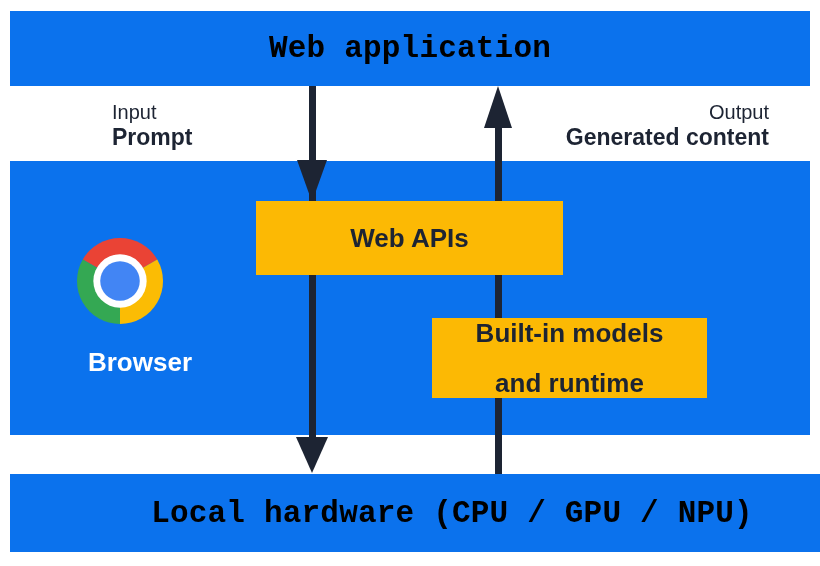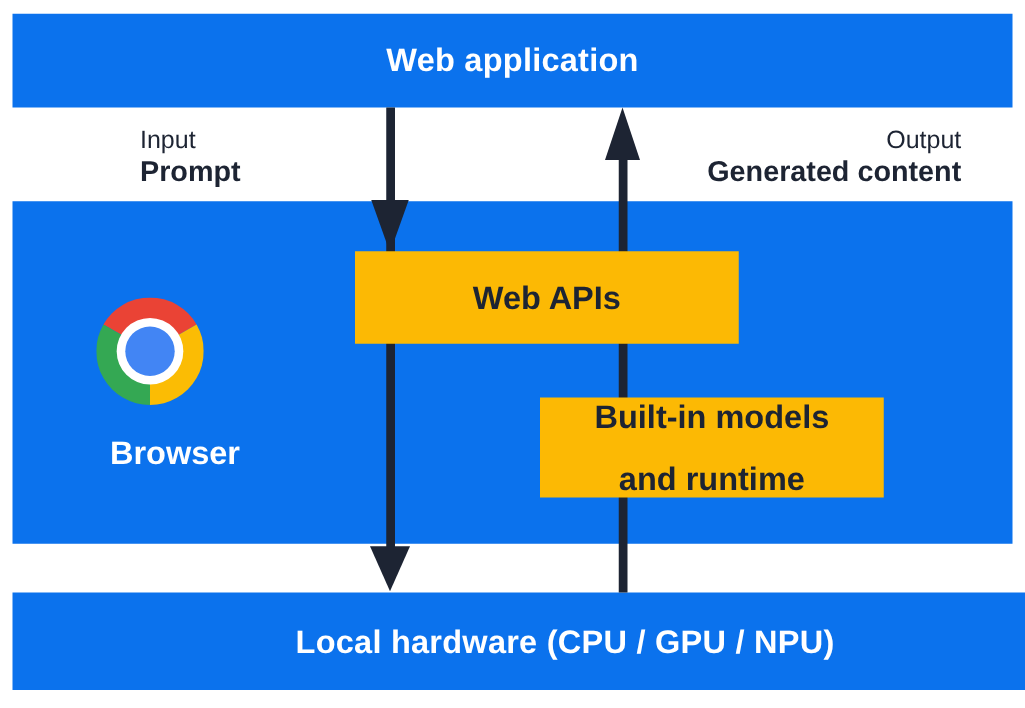--- a/index.html
+++ b/index.html
@@ -19,24 +19,25 @@
   .bar, .panel {
     position: absolute;
     left: 10px;
     width: 800px;
     background: #0b72ed;
   }
   .top-bar    { top: 11px;  height: 75px; display: flex; align-items: center; justify-content: center; z-index: 1; }
   .mid-panel  { top: 161px; height: 274px; z-index: 0; }
   .bottom-bar { top: 474px; height: 78px; display: flex; align-items: center; justify-content: center; z-index: 1; padding-left: 42px; }
   .bar-label {
-    color: #ffffff;
+    color: #000000;
     font-weight: bold;
-    font-size: 26px;
+    font-size: 31px;
     letter-spacing: 0.2px;
+    font-family: Liberation Mono, monospace;
   }
   
   .io { position: absolute; z-index: 2; color: #1d2433; }
   .io-left  { left: 112px; top: 101px; text-align: left; }
   .io-right { right: 51px; top: 101px; text-align: right; }
   .io-caption { font-size: 20px; line-height: 23px; font-weight: normal; }
   .io-value   { font-size: 23px; line-height: 27px; font-weight: bold; }
   
   .arrow-line { position: absolute; width: 7px; background: #1d2433; z-index: 3; }
   .down-line { left: 309px; top: 86px;  height: 354px; }
@@ -57,21 +58,21 @@
     background: #fcb904;
     color: #1d2433;
     font-weight: bold;
     display: flex;
     flex-direction: column;
     align-items: center;
     justify-content: center;
     z-index: 4;
     text-align: center;
   }
-  .web-apis { left: 256px; top: 201px; width: 307px; height: 74px; font-size: 26px; margin-left: 28px; }
+  .web-apis { left: 256px; top: 201px; width: 307px; height: 74px; font-size: 26px; }
   .builtin  { left: 432px; top: 318px; width: 275px; height: 80px; font-size: 26px; line-height: 33px; gap: 17px; }
   
   .chrome { position: absolute; left: 77px; top: 238px; width: 86px; height: 86px; z-index: 2; }
   .chrome svg { display: block; width: 86px; height: 86px; }
   .browser-label {
     position: absolute;
     left: 74px; top: 347px; width: 132px;
     text-align: center;
     color: #ffffff;
     font-weight: bold;

